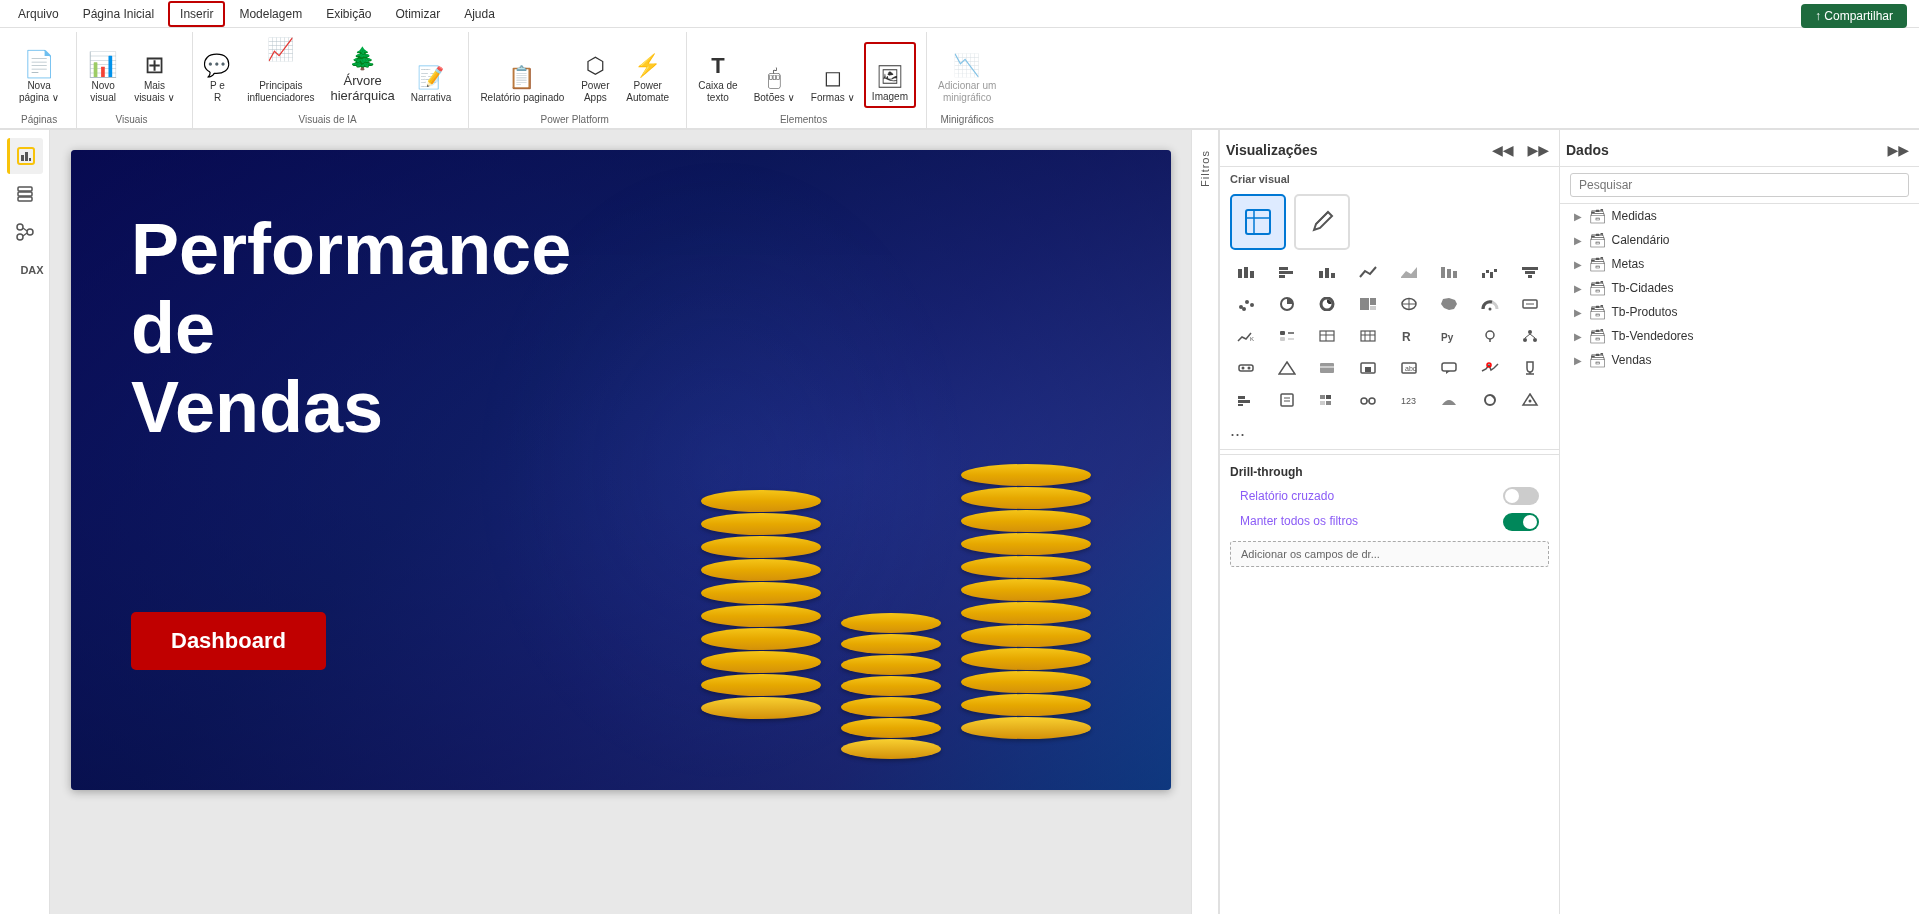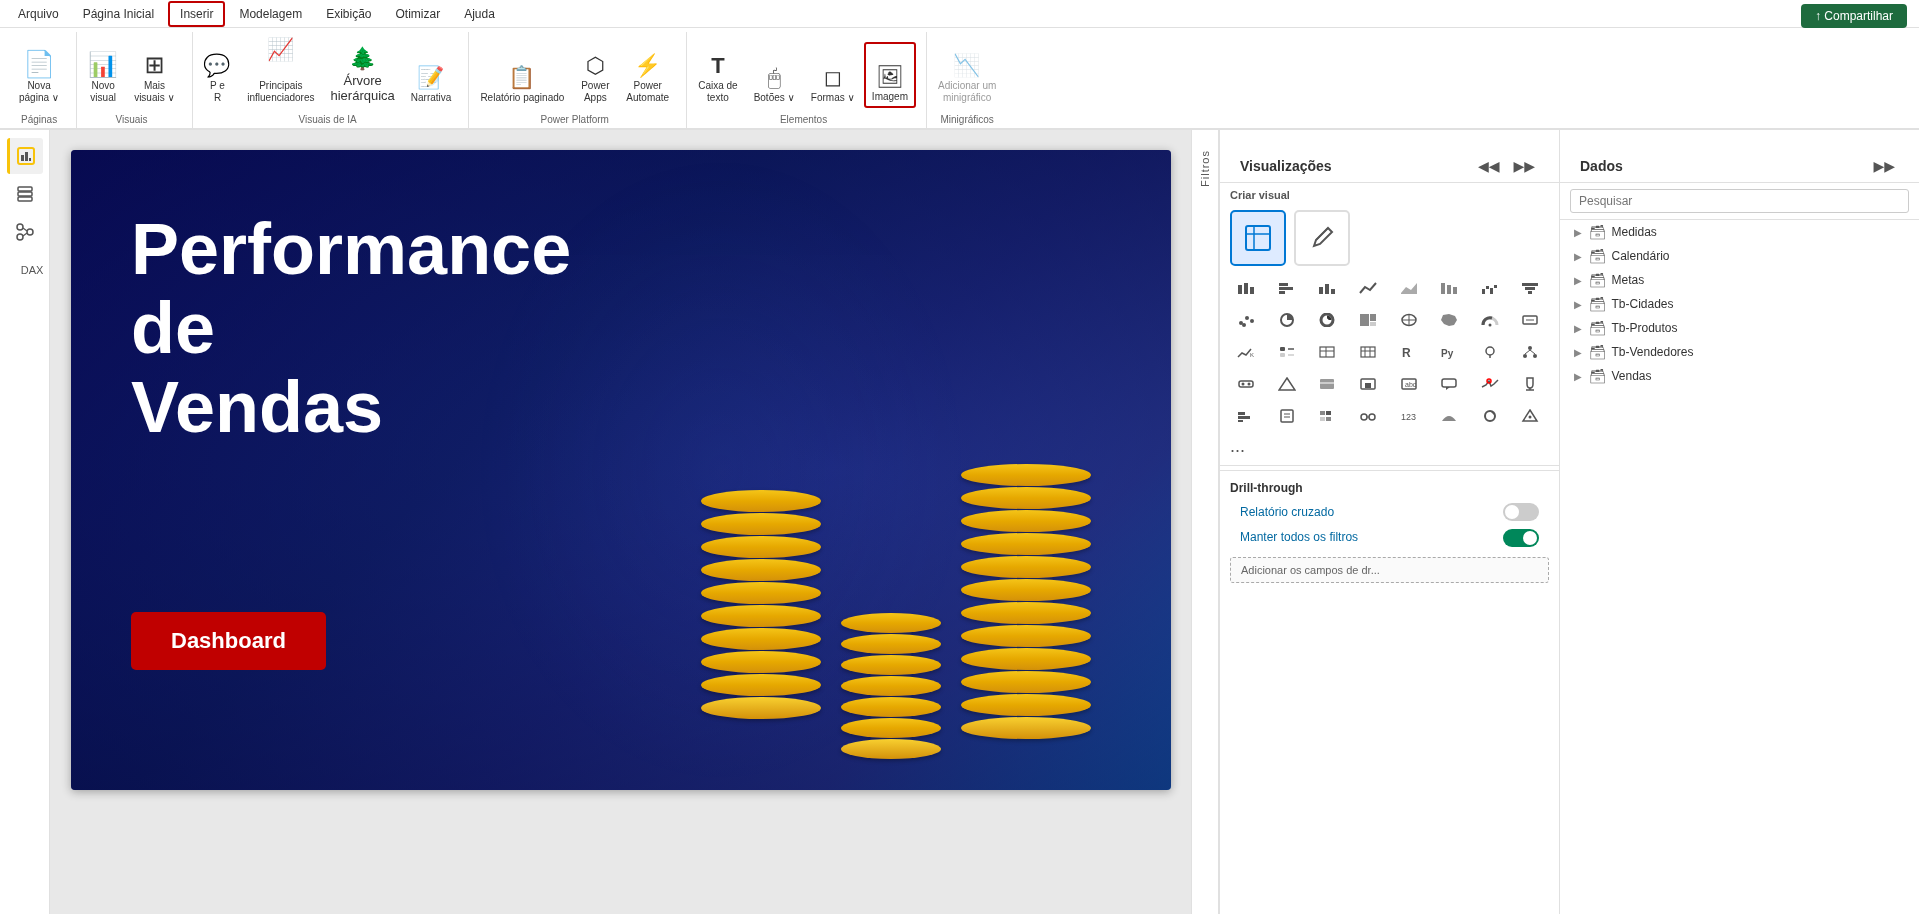--- a/index.html
+++ b/index.html
@@ -247,23 +247,22 @@
       width: 340px;
       background: #fff;
       border-right: 1px solid #e0e0e0;
       display: flex;
       flex-direction: column;
     }
     .panel-header {
       display: flex;
       align-items: center;
       justify-content: space-between;
-      padding: 8px 20px 4px;
+      padding: 8px 6px 4px;
       border-bottom: 1px solid #e0e0e0;
-      margin-top: 16px;
     }
     .panel-title {
       font-size: 14px;
       font-weight: 600;
       color: #333;
     }
     .panel-header-icons {
       display: flex;
       gap: 6px;
     }
@@ -337,21 +336,21 @@
       color: #666;
       cursor: pointer;
       background: #fafafa;
     }
     .toggle-row {
       display: flex;
       align-items: center;
       justify-content: space-between;
       padding: 4px 10px;
       font-size: 12px;
-      color: #0369a1;
+      color: #8b5cf6;
     }
     .toggle {
       width: 36px;
       height: 18px;
       border-radius: 9px;
       display: flex;
       align-items: center;
       padding: 2px;
       cursor: pointer;
     }
@@ -553,21 +552,21 @@
     <div class="sidebar-icon">
       <svg width="20" height="20" viewBox="0 0 20 20">
           <circle cx="5" cy="5" r="3" fill="none" stroke="#555" stroke-width="1.5"></circle>
           <circle cx="15" cy="10" r="3" fill="none" stroke="#555" stroke-width="1.5"></circle>
           <circle cx="5" cy="15" r="3" fill="none" stroke="#555" stroke-width="1.5"></circle>
           <line x1="8" y1="6" x2="12" y2="9" stroke="#555" stroke-width="1.2"></line>
           <line x1="8" y1="14" x2="12" y2="11" stroke="#555" stroke-width="1.2"></line>
         </svg>
     </div>
     <div class="sidebar-icon">
-      <span style="font-size:11px;font-weight:normal;color:#555;margin-left:15px;">DAX</span>
+      <span style="font-size:11px;font-weight:bold;color:#555;margin-left:15px;">DAX</span>
     </div>
   </div>
 
   <div class="canvas-area">
     <div class="slide-canvas">
 
       <div class="slide-bg-overlay"></div>
 
       <div style="position:absolute; right: 200px; top:0; bottom:0; width:500px; z-index:1; overflow:hidden; opacity:0.6;">
         <div style="width:100%;height:100%; background: radial-gradient(ellipse at center, rgba(50,80,180,0.2) 0%, transparent 70%);"></div>

